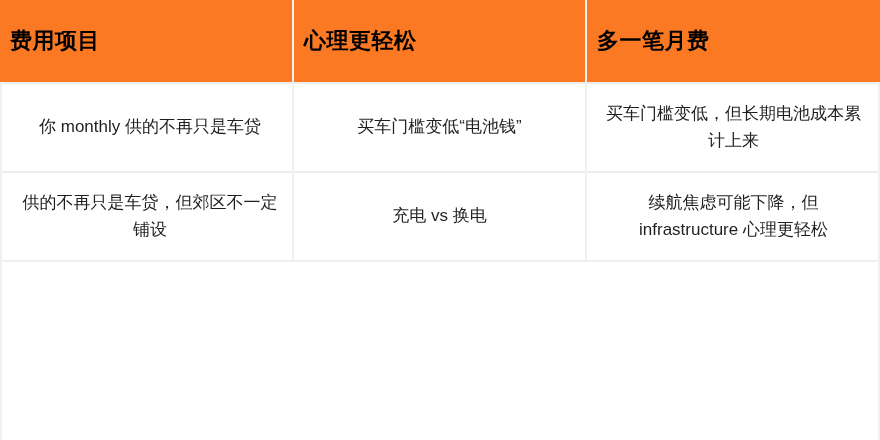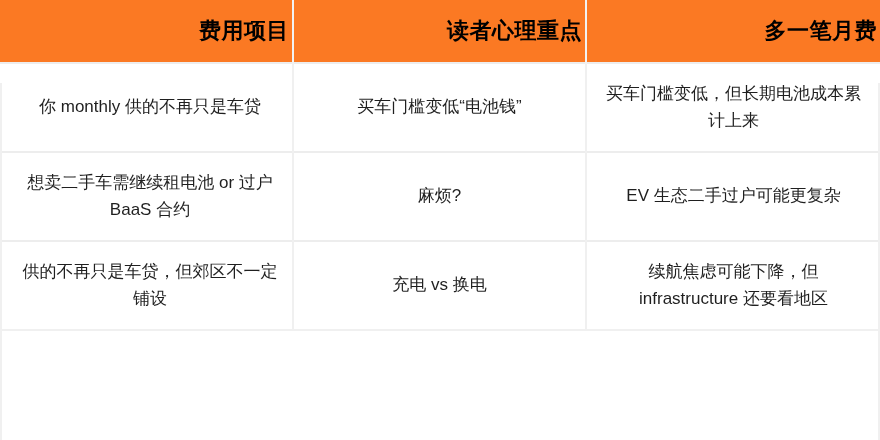--- a/index.html
+++ b/index.html
@@ -30,23 +30,23 @@
 
   table.cost-table col.c1 { width: 293px; }
   table.cost-table col.c2 { width: 293px; }
   table.cost-table col.c3 { width: 294px; }
 
   thead tr.header-row th {
     background: #FB7923;
     color: #000000;
     font-weight: bold;
     font-size: 22px;
-    height: 63px;
-    padding: 0 3px;
-    text-align: right;
+    height: 83px;
+    padding: 0 10px;
+    text-align: left;
     vertical-align: middle;
     border-right: 2px solid #f2f2f2;
     box-sizing: border-box;
     letter-spacing: 0.5px;
   }
   thead tr.header-row th:last-child {
     border-right: none;
   }
 
   tbody tr.data-row td {
@@ -101,38 +101,33 @@
   <div class="table-wrap">
     <table class="cost-table">
       <colgroup>
         <col class="c1">
         <col class="c2">
         <col class="c3">
       </colgroup>
       <thead>
         <tr class="header-row">
           <th>费用项目</th>
-          <th>读者心理重点</th>
+          <th>心理更轻松</th>
           <th>多一笔月费</th>
         </tr>
       </thead>
       <tbody>
         <tr class="data-row">
           <td class="col-1">你 monthly 供的不再只是车贷</td>
           <td class="col-2">买车门槛变低“电池钱”</td>
           <td class="col-3">买车门槛变低，但长期电池成本累计上来</td>
         </tr>
         <tr class="data-row">
-          <td class="col-1">想卖二手车需继续租电池 or 过户 BaaS 合约</td>
-          <td class="col-2">麻烦?</td>
-          <td class="col-3">EV 生态二手过户可能更复杂</td>
-        </tr>
-        <tr class="data-row">
           <td class="col-1">供的不再只是车贷，但郊区不一定铺设</td>
           <td class="col-2">充电 vs 换电</td>
-          <td class="col-3">续航焦虑可能下降，但 infrastructure 还要看地区</td>
+          <td class="col-3">续航焦虑可能下降，但 infrastructure 心理更轻松</td>
         </tr>
       </tbody>
     </table>
   </div>
   <div class="edge-left"></div>
   <div class="edge-right"></div>
 </div>
 
 </body></html>

